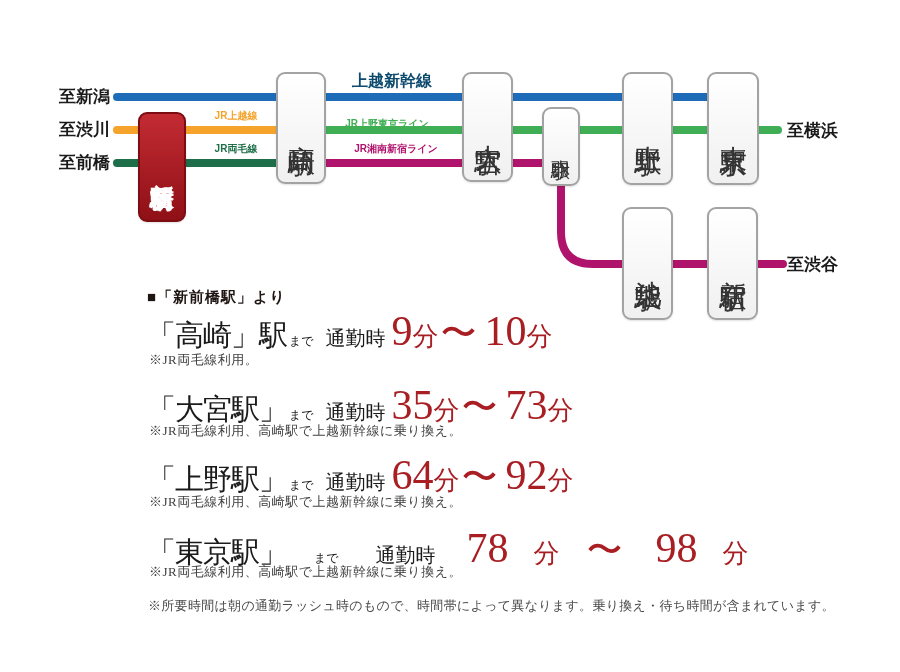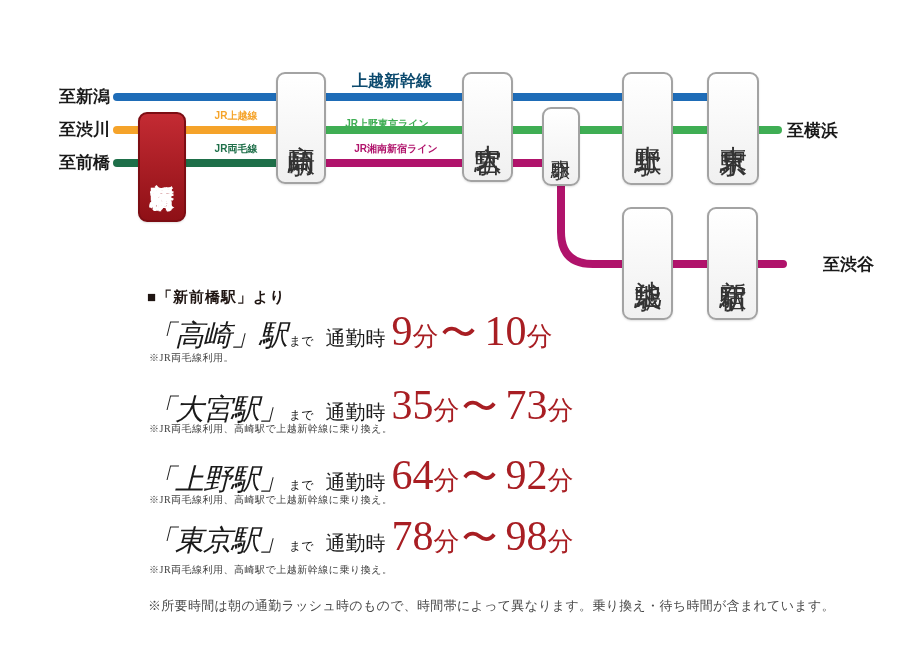--- a/index.html
+++ b/index.html
@@ -51,28 +51,28 @@
   .curve-svg{position:absolute;}
 
   
   .info-header{
     position:absolute;left:147px;top:288px;font-size:15px;font-weight:bold;color:#1f1512;
     letter-spacing:1px;
   }
   .route-row{
     position:absolute;left:147px;display:flex;align-items:baseline;white-space:nowrap;color:#1a1a1a;
   }
-  .rr-name{font-size:29px;letter-spacing:-1px;font-style:italic;}
+  .rr-name{font-size:29px;letter-spacing:-1px;}
   .rr-made{font-size:12px;margin-left:2px;}
   .rr-commute{font-size:20px;margin-left:12px;}
   .rr-t{color:#a81e23;font-size:42px;margin-left:6px;line-height:1;}
   .rr-u{color:#a81e23;font-size:26px;}
   .rr-tilde{color:#a81e23;font-size:36px;margin:0 2px;}
   .route-note{
-    position:absolute;left:149px;font-size:10px;color:#3f3f3f;letter-spacing:0.5px;white-space:nowrap;
+    position:absolute;left:149px;font-size:13px;color:#3f3f3f;letter-spacing:0.5px;white-space:nowrap;
   }
   .footnote{
     position:absolute;left:148px;top:597px;font-size:13px;color:#4a4a4a;letter-spacing:0.3px;white-space:nowrap;
   }
 </style>
 </head>
 <body>
 
 <div class="canvas">
 
@@ -82,21 +82,21 @@
   <div class="rline l-dkgreen" style="left:113px;top:159px;width:190px;"></div>
   <div class="rline l-magenta" style="left:300px;top:159px;width:261px;border-radius:0;"></div>
   <svg class="curve-svg" style="left:553px;top:163px;" width="234" height="110" viewBox="0 0 234 110">
     <path d="M 8 0 L 8 69 Q 8 101 40 101 L 230 101" fill="none" stroke="#b0136b" stroke-width="8" stroke-linecap="round"></path>
   </svg>
 
   <div class="endpoint ep-right" style="left:40px;top:88px;">至新潟</div>
   <div class="endpoint ep-right" style="left:40px;top:121px;">至渋川</div>
   <div class="endpoint ep-right" style="left:40px;top:154px;">至前橋</div>
   <div class="endpoint" style="left:787px;top:122px;">至横浜</div>
-  <div class="endpoint" style="left:787px;top:256px;padding-left:36px;">至渋谷</div>
+  <div class="endpoint" style="left:787px;top:256px;">至渋谷</div>
 
   <div class="linelabel ll-blue" style="left:336px;top:72px;width:112px;">上越新幹線</div>
   <div class="linelabel ll-orange" style="left:190px;top:107px;width:92px;">JR上越線</div>
   <div class="linelabel ll-dkgreen" style="left:190px;top:140px;width:92px;">JR両毛線</div>
   <div class="linelabel ll-green" style="left:321px;top:107px;width:132px;margin-top:8px;">JR上野東京ライン</div>
   <div class="linelabel ll-magenta" style="left:328px;top:140px;width:136px;">JR湘南新宿ライン</div>
 
   <div class="station red" style="left:138px;top:112px;width:48px;height:110px;">
     <span class="vtxt">新前橋駅</span>
   </div>
@@ -153,21 +153,21 @@
     <span class="rr-made">まで</span>
     <span class="rr-commute">通勤時</span>
     <span class="rr-t">64</span>
     <span class="rr-u">分</span>
     <span class="rr-tilde">〜</span>
     <span class="rr-t">92</span>
     <span class="rr-u">分</span>
   </div>
   <div class="route-note" style="top:493px;">※JR両毛線利用、高崎駅で上越新幹線に乗り換え。</div>
 
-  <div class="route-row" style="top:514px;">
+  <div class="route-row" style="top:526px;gap:25px;">
     <span class="rr-name">「東京駅」</span>
     <span class="rr-made">まで</span>
     <span class="rr-commute">通勤時</span>
     <span class="rr-t">78</span>
     <span class="rr-u">分</span>
     <span class="rr-tilde">〜</span>
     <span class="rr-t">98</span>
     <span class="rr-u">分</span>
   </div>
   <div class="route-note" style="top:563px;">※JR両毛線利用、高崎駅で上越新幹線に乗り換え。</div>

